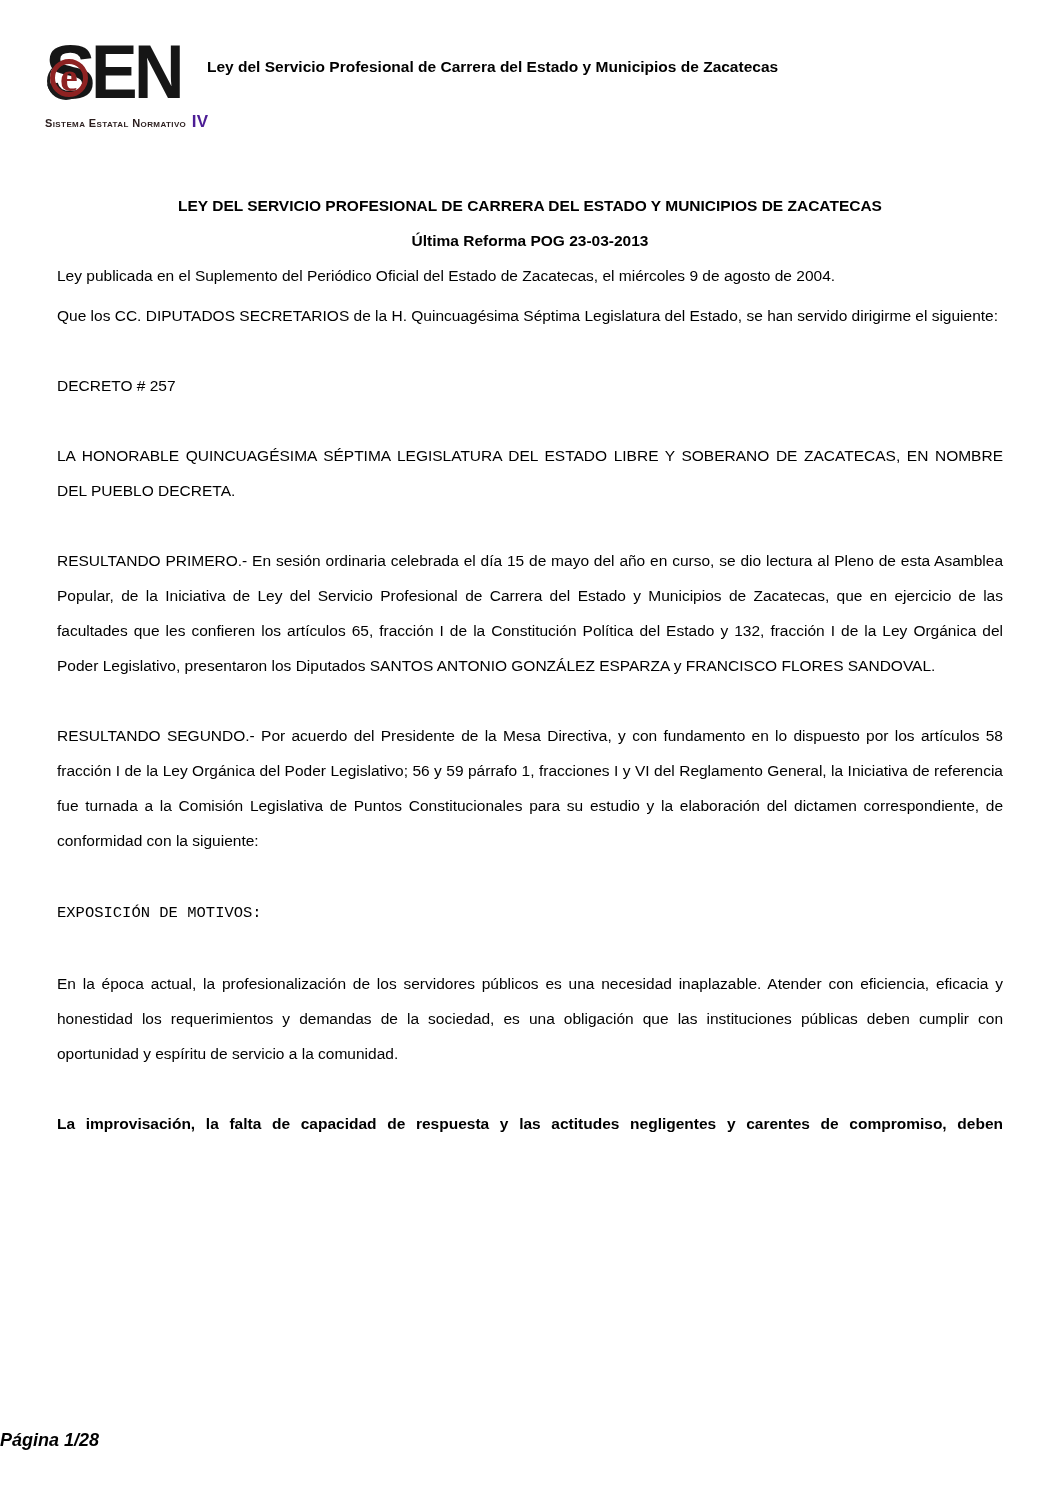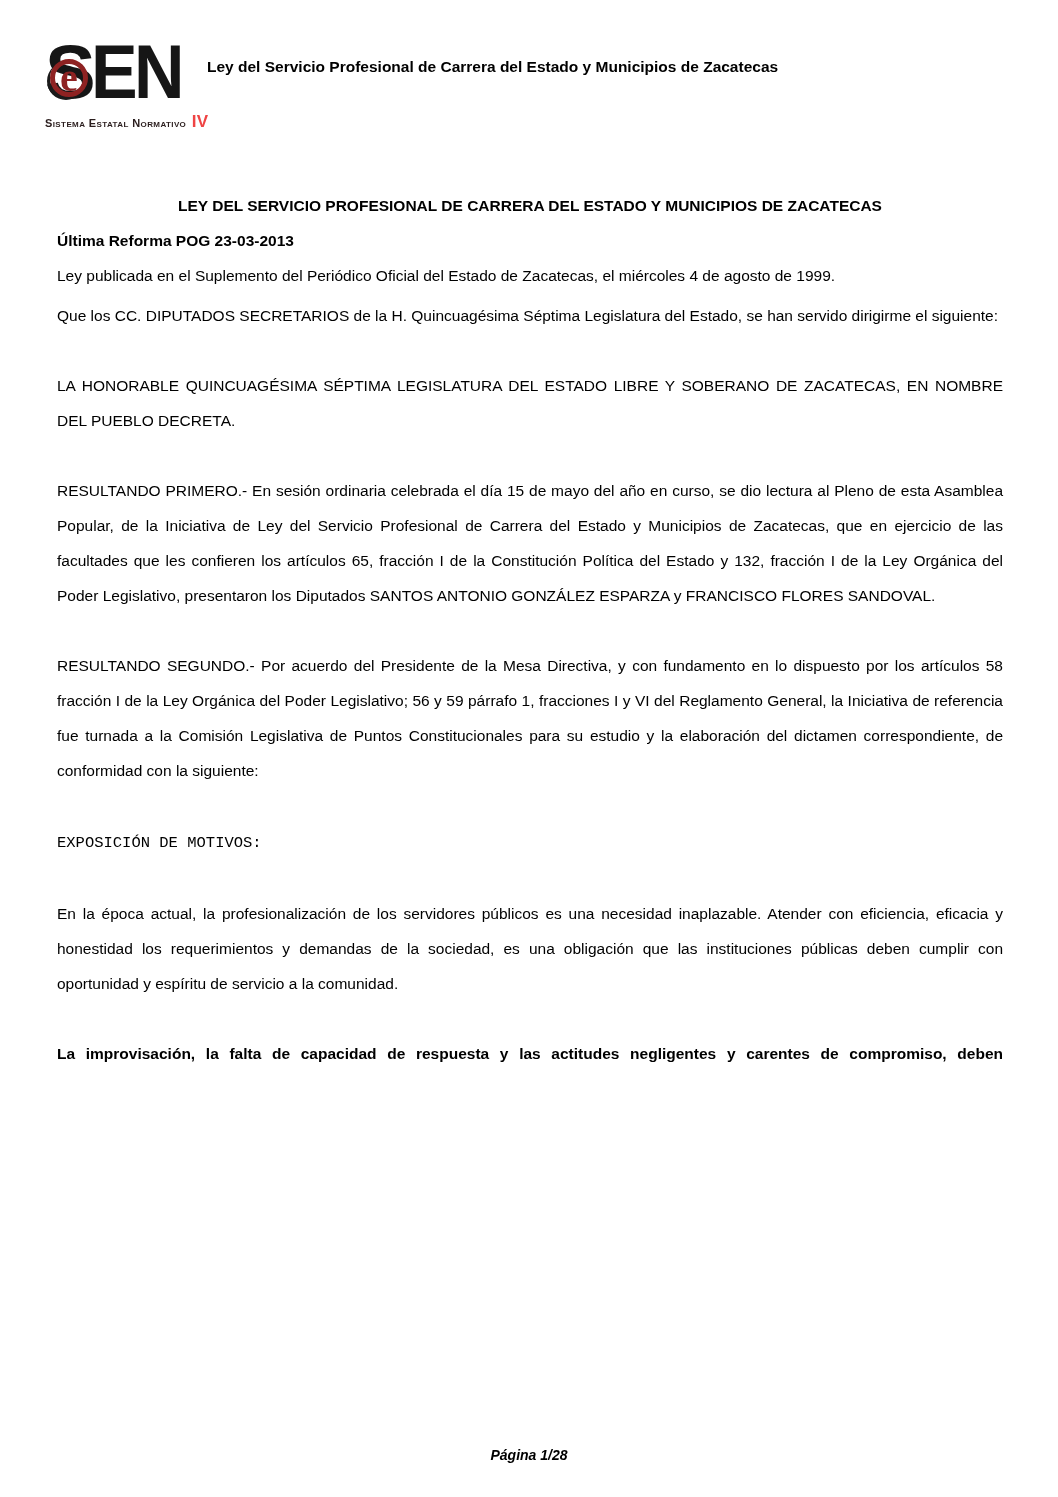--- a/index.html
+++ b/index.html
@@ -81,21 +81,21 @@
     font-variant: small-caps;
     font-weight: bold;
     font-size: 11px;
     letter-spacing: 0.4px;
     color: #2a1d1d;
   }
   .logo-caption .caption-iv {
     font-variant: normal;
     font-size: 17px;
     font-weight: 900;
-    color: #ef4444;
+    color: #4c1d95;
     margin-left: 2px;
   }
   .header-title {
     margin-left: 22px;
     padding-top: 16px;
     font-size: 15.5px;
     font-weight: bold;
     color: #000000;
   }
 
@@ -104,41 +104,41 @@
     margin-top: 56px;
     padding: 0 55px 0 57px;
   }
   .doc-body p {
     margin: 0 0 35px 0;
     font-size: 15.5px;
     line-height: 35px;
     text-align: justify;
   }
   p.center { text-align: center; }
-  p.right  { text-align: left; }
+  p.right  { text-align: center; }
   p.left   { text-align: left; }
   p.bold   { font-weight: bold; }
   p.m0     { margin-bottom: 0; }
   p.m5     { margin-bottom: 5px; }
   p.m30    { margin-bottom: 30px; }
   p.gap-top { margin-top: 38px; font-family: Liberation Mono, monospace; }
   p.justify-last {
     text-align: justify;
     text-align-last: justify;
     font-weight: bold;
   }
 
   
   .page-footer {
     position: absolute;
-    bottom: 34px;
+    bottom: 46px;
     left: 0;
     width: 100%;
-    text-align: center;
-    font-size: 14px;
+    text-align: left;
+    font-size: 18px;
     font-weight: bold;
     font-style: italic;
   }
 </style>
 </head>
 <body>
 
 <div class="page">
 
   <header class="page-header">
@@ -153,22 +153,23 @@
         <span class="caption-text">Sistema Estatal Normativo</span>
         <span class="caption-iv">IV</span>
       </div>
     </div>
     <div class="header-title">Ley del Servicio Profesional de Carrera del Estado y Municipios de Zacatecas</div>
   </header>
 
   <main class="doc-body">
     <p class="center bold m0">LEY DEL SERVICIO PROFESIONAL DE CARRERA DEL ESTADO Y MUNICIPIOS DE ZACATECAS</p>
     <p class="right bold m0">Última Reforma POG 23-03-2013</p>
-    <p class="left m5">Ley publicada en el Suplemento del Periódico Oficial del Estado de Zacatecas, el miércoles 4 de agosto de 1999.</p>
+    <p class="left m5">Ley publicada en el Suplemento del Periódico Oficial del Estado de Zacatecas, el miércoles 9 de agosto de 2004.</p>
     <p>Que los CC. DIPUTADOS SECRETARIOS de la H. Quincuagésima Séptima Legislatura del Estado, se han servido dirigirme el siguiente:</p>
+    <p class="left">DECRETO # 257</p>
     <p>LA HONORABLE QUINCUAGÉSIMA SÉPTIMA LEGISLATURA DEL ESTADO LIBRE Y SOBERANO DE ZACATECAS, EN NOMBRE DEL PUEBLO DECRETA.</p>
     <p>RESULTANDO PRIMERO.- En sesión ordinaria celebrada el día 15 de mayo del año en curso, se dio lectura al Pleno de esta Asamblea Popular, de la Iniciativa de Ley del Servicio Profesional de Carrera del Estado y Municipios de Zacatecas, que en ejercicio de las facultades que les confieren los artículos 65, fracción I de la Constitución Política del Estado y 132, fracción I de la Ley Orgánica del Poder Legislativo, presentaron los Diputados SANTOS ANTONIO GONZÁLEZ ESPARZA y FRANCISCO FLORES SANDOVAL.</p>
     <p>RESULTANDO SEGUNDO.- Por acuerdo del Presidente de la Mesa Directiva, y con fundamento en lo dispuesto por los artículos 58 fracción I de la Ley Orgánica del Poder Legislativo; 56 y 59 párrafo 1, fracciones I y VI del Reglamento General, la Iniciativa de referencia fue turnada a la Comisión Legislativa de Puntos Constitucionales para su estudio y la elaboración del dictamen correspondiente, de conformidad con la siguiente:</p>
     <p class="left gap-top">EXPOSICIÓN DE MOTIVOS:</p>
     <p>En la época actual, la profesionalización de los servidores públicos es una necesidad inaplazable. Atender con eficiencia, eficacia y honestidad los requerimientos y demandas de la sociedad, es una obligación que las instituciones públicas deben cumplir con oportunidad y espíritu de servicio a la comunidad.</p>
     <p class="justify-last">La improvisación, la falta de capacidad de respuesta y las actitudes negligentes y carentes de compromiso, deben</p>
   </main>
 
   <footer class="page-footer">
     <span>Página 1/28</span>

